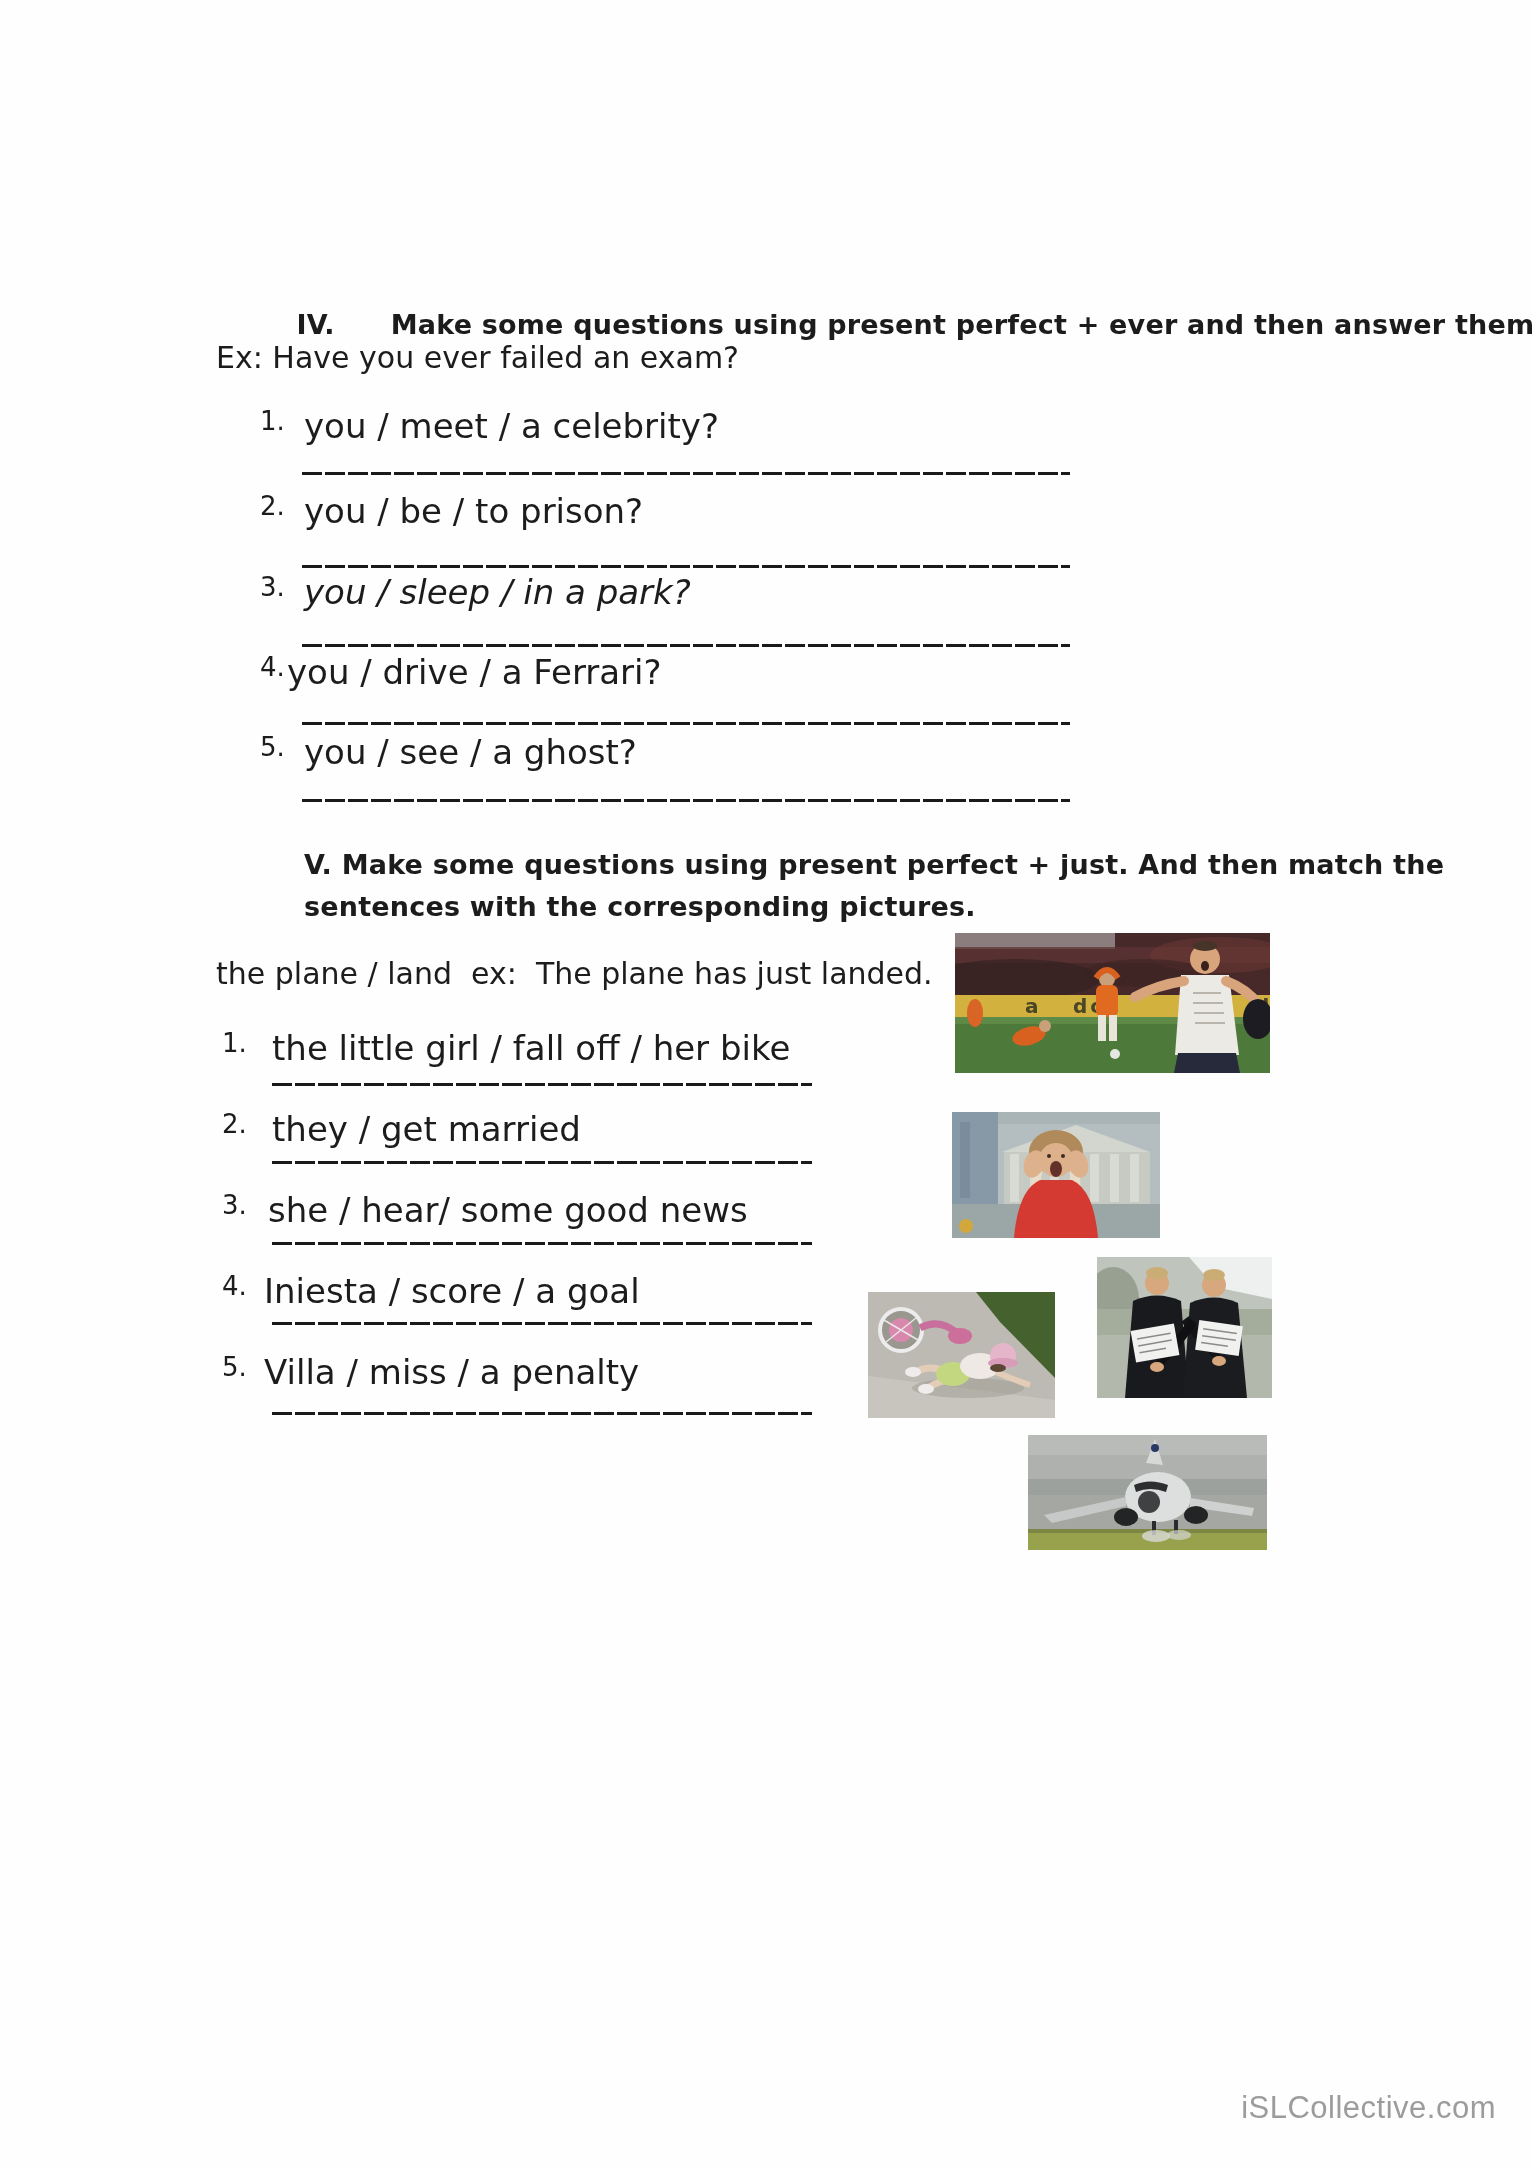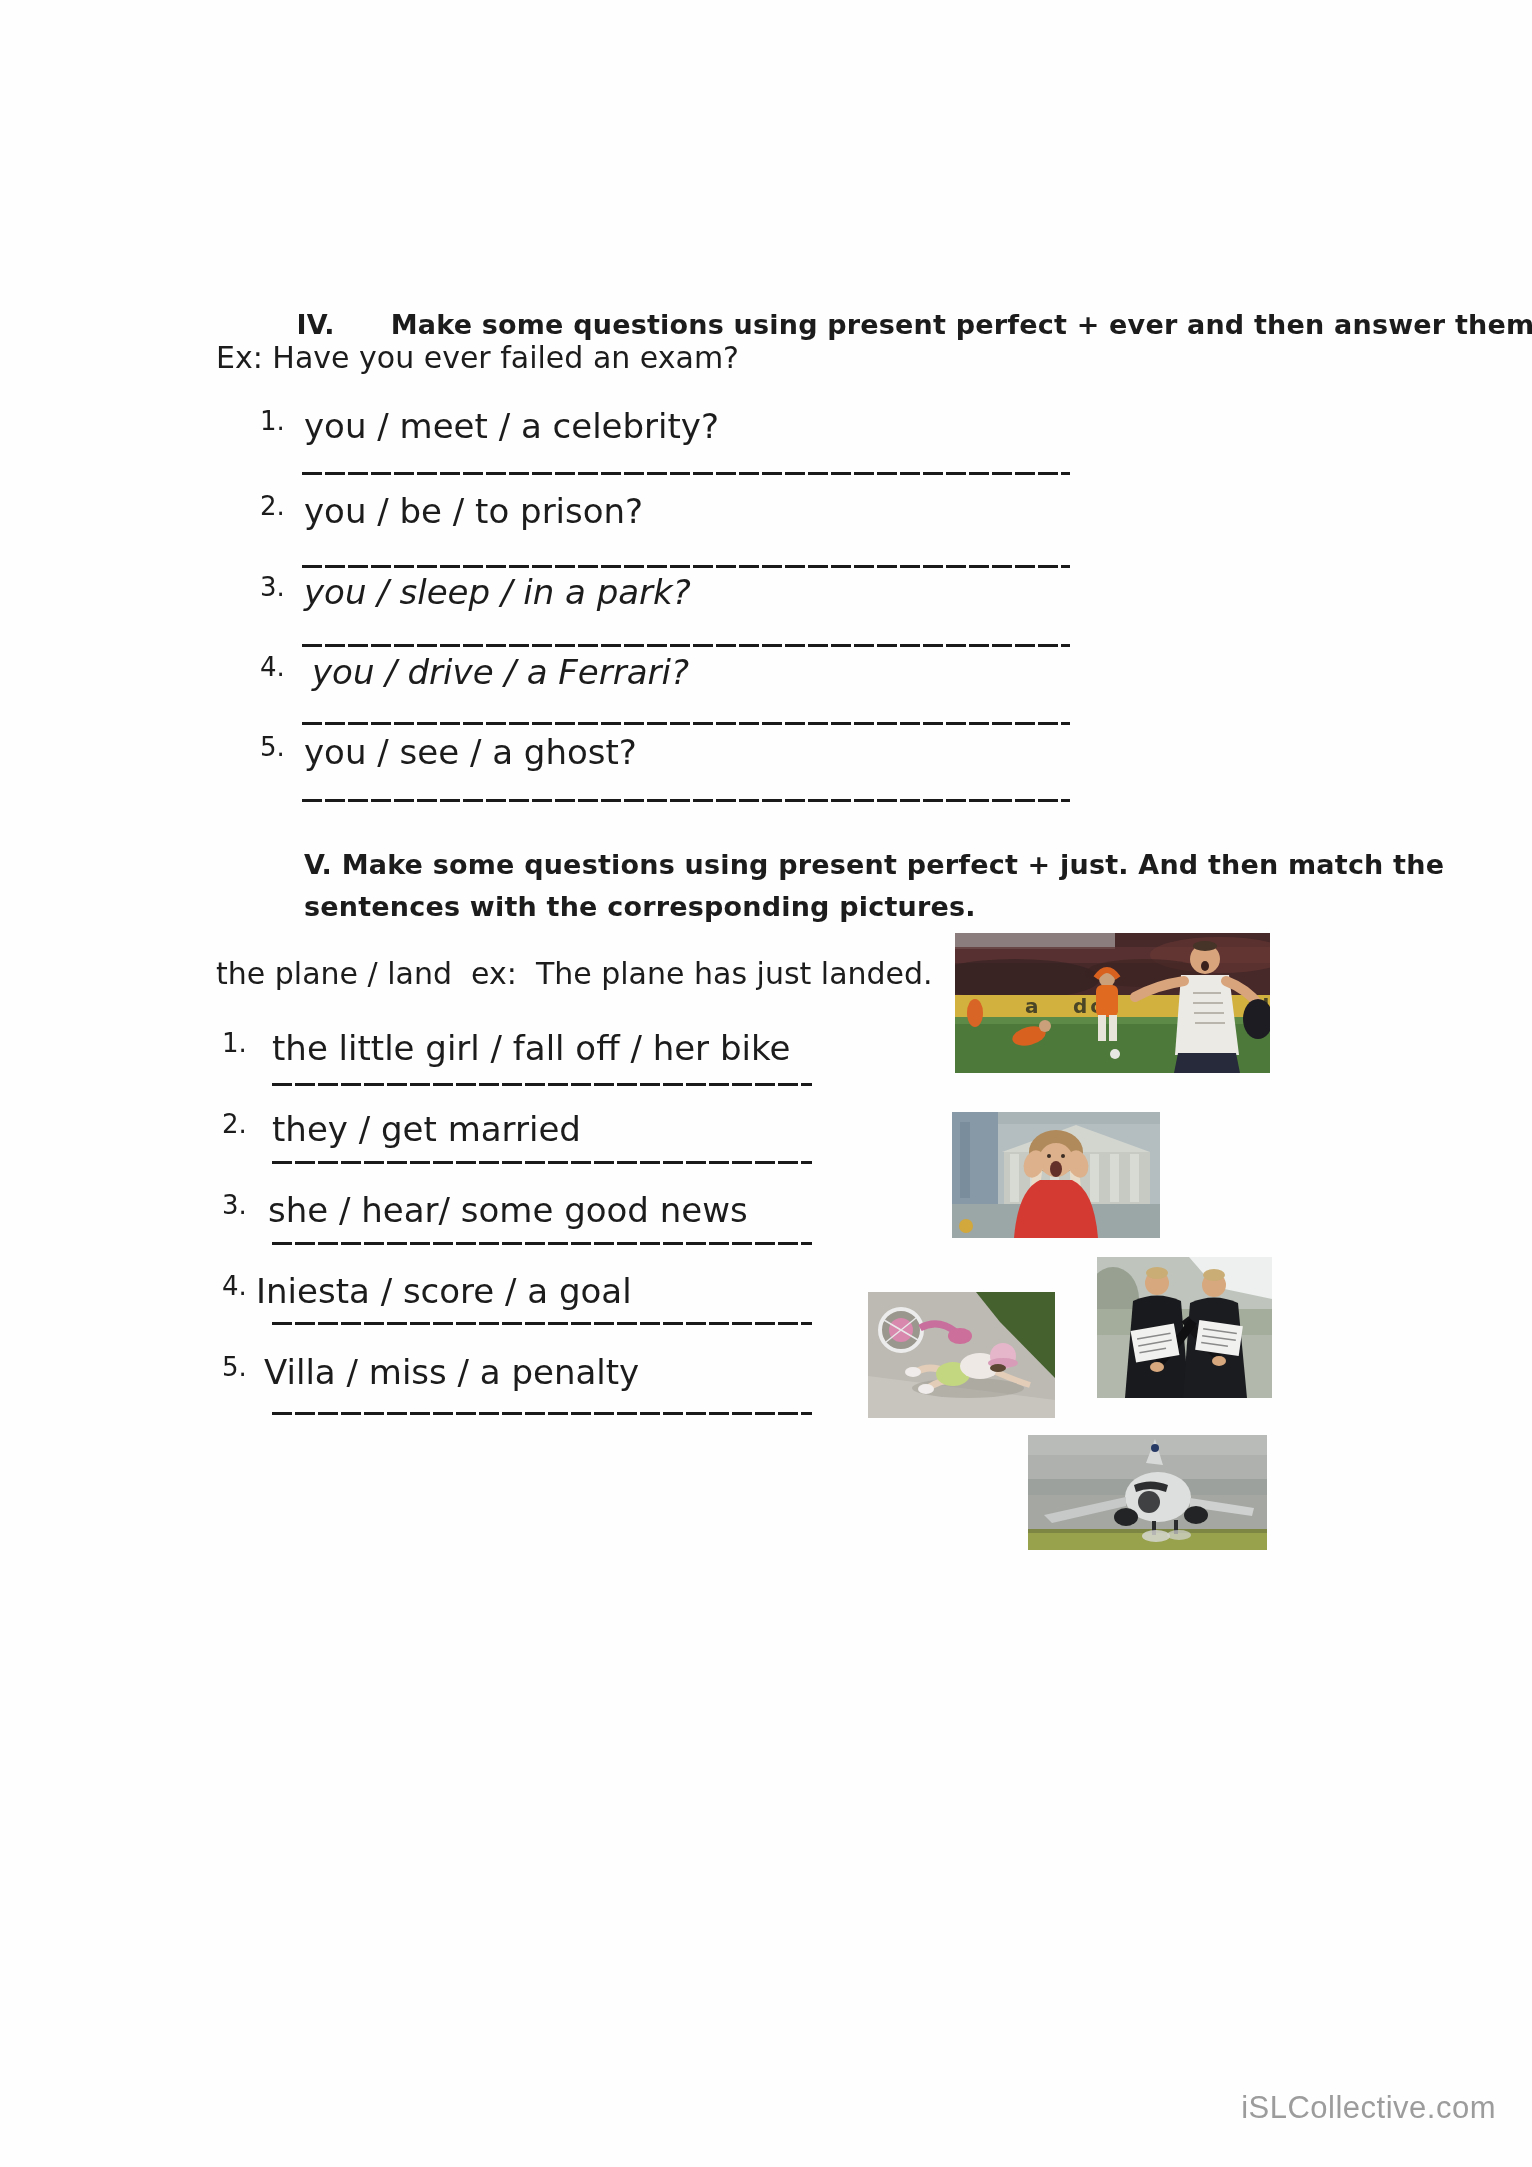--- a/index.html
+++ b/index.html
@@ -40,21 +40,21 @@
 
   <div class="abs qnum" style="left:260px;top:491px;">2.</div>
   <div class="abs qtext" style="left:304px;top:491px;">you / be / to prison?</div>
   <div class="abs ansline line-iv" style="top:565px;"></div>
 
   <div class="abs qnum" style="left:260px;top:572px;">3.</div>
   <div class="abs qtext" style="left:304px;top:572px;font-style:italic;">you / sleep / in a park?</div>
   <div class="abs ansline line-iv" style="top:644px;"></div>
 
   <div class="abs qnum" style="left:260px;top:652px;">4.</div>
-  <div class="abs qtext" style="left:312px;top:652px;font-style:italic;">you / drive / a Ferrari?</div>
+  <div class="abs qtext" style="left:287px;top:652px;">you / drive / a Ferrari?</div>
   <div class="abs ansline line-iv" style="top:722px;"></div>
 
   <div class="abs qnum" style="left:260px;top:732px;">5.</div>
   <div class="abs qtext" style="left:304px;top:732px;">you / see / a ghost?</div>
   <div class="abs ansline line-iv" style="top:799px;"></div>
 
   <div class="abs h" style="left:304px;top:849px;">V. Make some questions using present perfect + just. And then match the</div>
   <div class="abs h" style="left:304px;top:891px;">sentences with the corresponding pictures.</div>
 
   <div class="abs bodytext" style="left:216px;top:956px;">the plane / land  ex:  The plane has just landed.</div>
@@ -65,21 +65,21 @@
 
   <div class="abs qnum" style="left:222px;top:1109px;">2.</div>
   <div class="abs qtext" style="left:272px;top:1109px;">they / get married</div>
   <div class="abs ansline line-v" style="top:1161px;"></div>
 
   <div class="abs qnum" style="left:222px;top:1190px;">3.</div>
   <div class="abs qtext" style="left:268px;top:1190px;">she / hear/ some good news</div>
   <div class="abs ansline line-v" style="top:1242px;"></div>
 
   <div class="abs qnum" style="left:222px;top:1271px;">4.</div>
-  <div class="abs qtext" style="left:256px;top:1271px;text-align:center;">Iniesta / score / a goal</div>
+  <div class="abs qtext" style="left:264px;top:1271px;text-align:center;">Iniesta / score / a goal</div>
   <div class="abs ansline line-v" style="top:1322px;"></div>
 
   <div class="abs qnum" style="left:222px;top:1352px;">5.</div>
   <div class="abs qtext" style="left:264px;top:1352px;">Villa / miss / a penalty</div>
   <div class="abs ansline line-v" style="top:1412px;"></div>
 
   <svg class="abs photo" style="left:955px;top:933px;" width="315" height="140" viewBox="0 0 315 140">
     <rect width="315" height="140" fill="#47292a"></rect>
     <rect width="160" height="16" fill="#cfcfd2" opacity="0.5"></rect>
     <rect y="14" width="315" height="16" fill="#5c3434" opacity="0.75"></rect>

